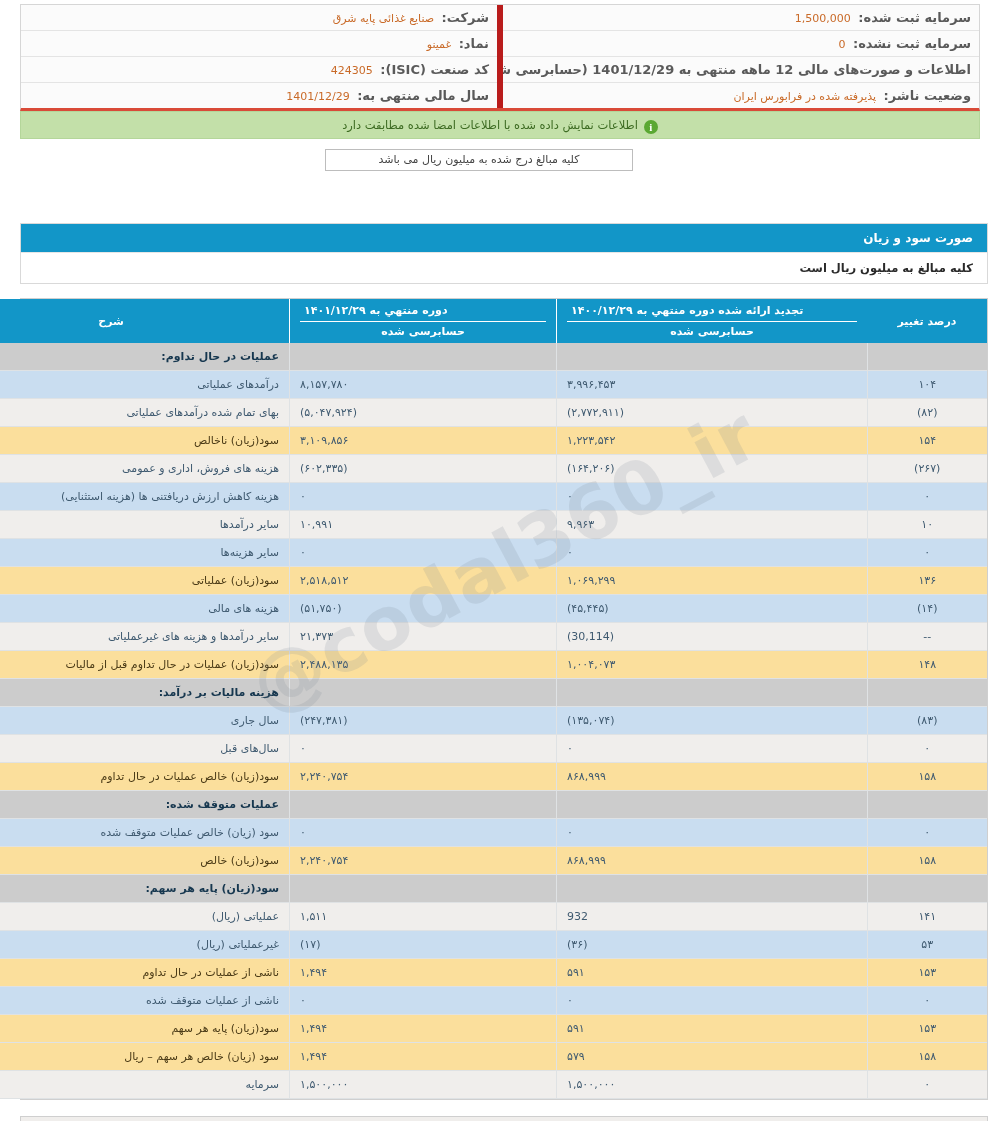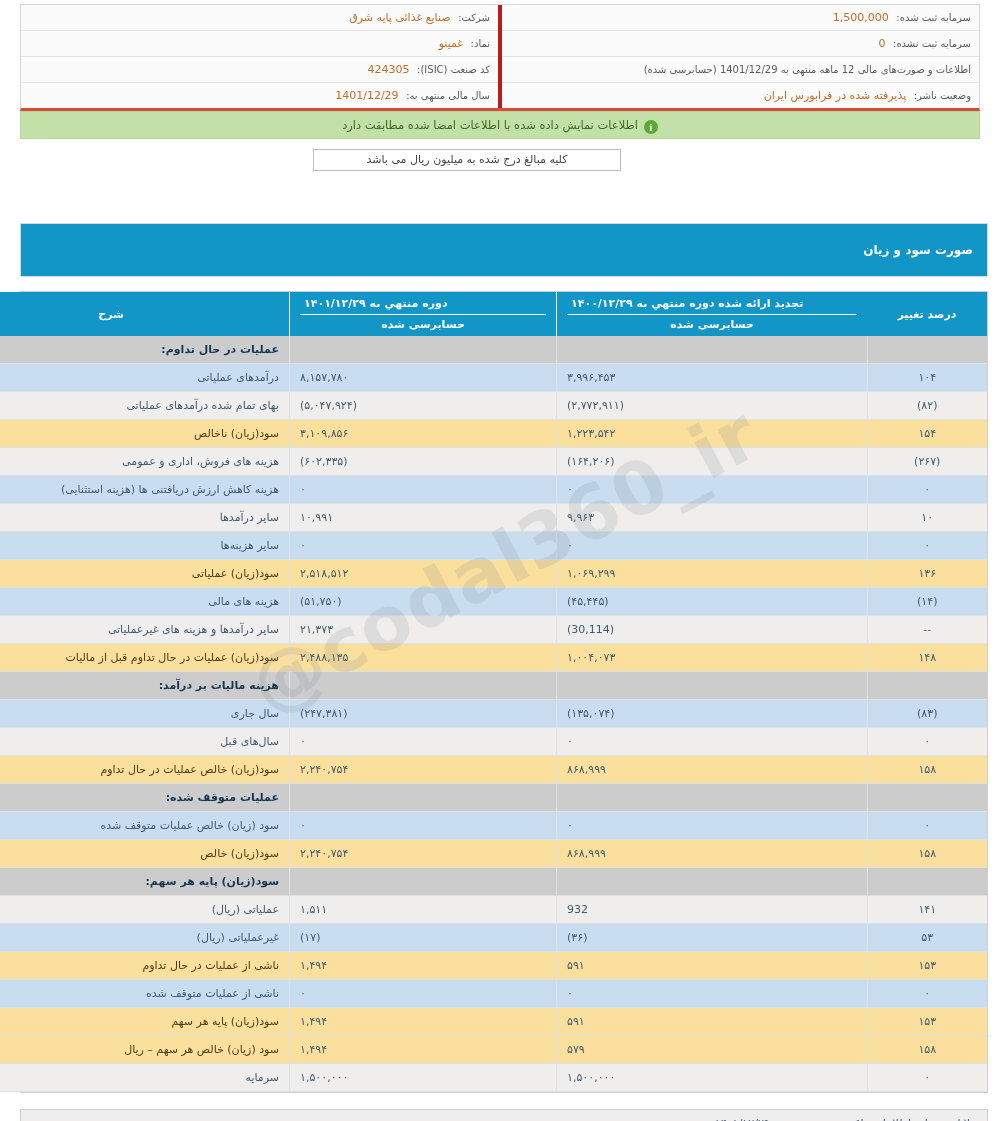--- a/index.html
+++ b/index.html
@@ -55,22 +55,22 @@
   table.id-table td {
     height: 23px;
     padding: 1px 8px;
     border-bottom: 1px solid #e4e4e4;
     vertical-align: middle;
     white-space: nowrap;
     overflow: hidden;
   }
   table.id-table tr:last-child td { border-bottom: none; }
   td.id-right { width: 50%; background: #fbfbfb; text-align: right; padding-right: 14px;}
-  td.id-left  { width: 50%; background: #fbfbfb; text-align: right; border-left: 4px solid #b91c1c; padding-right: 14px;}
-  .lbl { color: #5a5a5a; font-size: 10px; }
+  td.id-left  { width: 50%; background: #fbfbfb; text-align: right; border-left: 6px solid #b91c1c; padding-right: 14px;}
+  .lbl { color: #5a5a5a; font-size: 13px; font-weight: bold; }
   .val { color: #c96a28; font-size: 11px; margin-right: 4px; }
 
   
   .notice {
     margin: 0 28px 0 20px;
     background: #c3e0a9;
     border: 1px solid #b4d69a;
     height: 26px;
     line-height: 26px;
     text-align: center;
@@ -92,21 +92,21 @@
     font-family: "Liberation Serif", serif;
   }
 
   
   .unitbox {
     margin: 10px 28px 0 20px;
     width: 306px;
     margin-left: auto;
     margin-right: auto;
     position: relative;
-    left: 0;
+    left: 12px;
   }
   .unit-field {
     margin-right: 36px;
     width: 306px;
     height: 20px;
     line-height: 20px;
     border: 1px solid #bdbdbd;
     background: #ffffff;
     text-align: center;
     font-size: 11px;
@@ -116,21 +116,21 @@
   
   .section-wrap {
     margin: 52px 20px 0 20px;
     border: 1px solid #d9d9d9;
   }
   .section-head {
     background: #1296c8;
     color: #ffffff;
     height: 28px;
     line-height: 28px;
-    padding: 12px 14px;
+    padding: 0 14px;
     font-weight: bold;
     font-size: 12px;
   }
   .section-sub {
     background: #ffffff;
     height: 30px;
     line-height: 30px;
     padding: 0 14px;
     font-weight: bold;
     font-size: 11.5px;
@@ -266,20 +266,21 @@
 <div class="notice">
   <span class="info-ico">i</span><span>اطلاعات نمایش داده شده با اطلاعات امضا شده مطابقت دارد</span>
 </div>
 
 <div class="unitbox">
   <div class="unit-field">کلیه مبالغ درج شده به میلیون ریال می باشد</div>
 </div>
 
 <div class="section-wrap">
   <div class="section-head">صورت سود و زیان</div>
+  <div class="section-sub">کلیه مبالغ به میلیون ریال است</div>
 </div>
 
 <div class="fin-wrap">
   <table class="fin">
     <thead>
       <tr>
         <th class="th-pct">
           <span class="th-mid">درصد تغییر</span>
         </th>
         <th class="th-prev">

